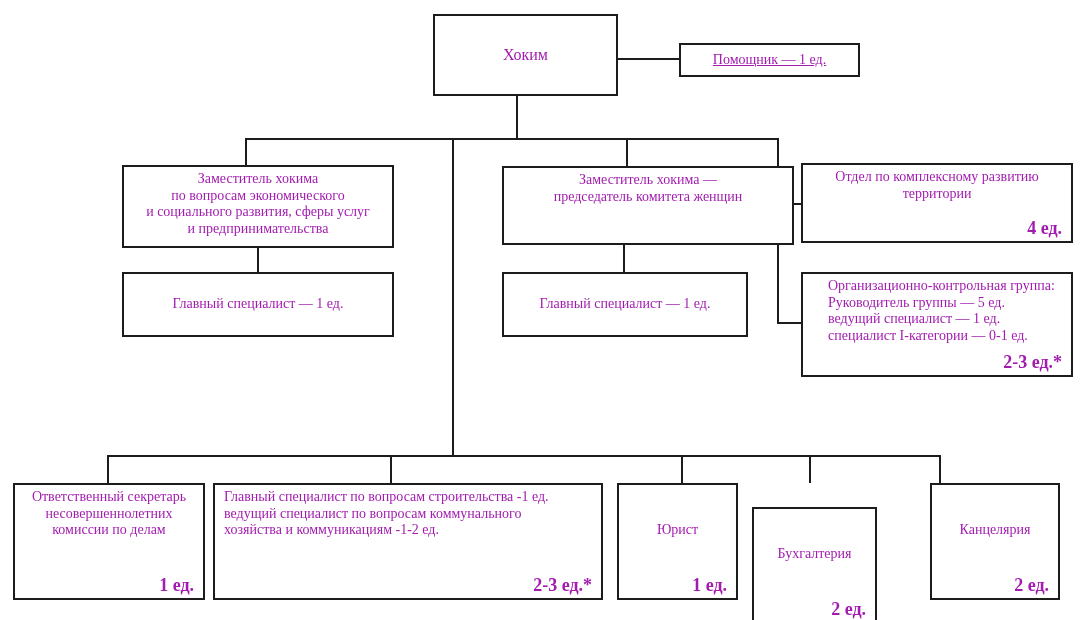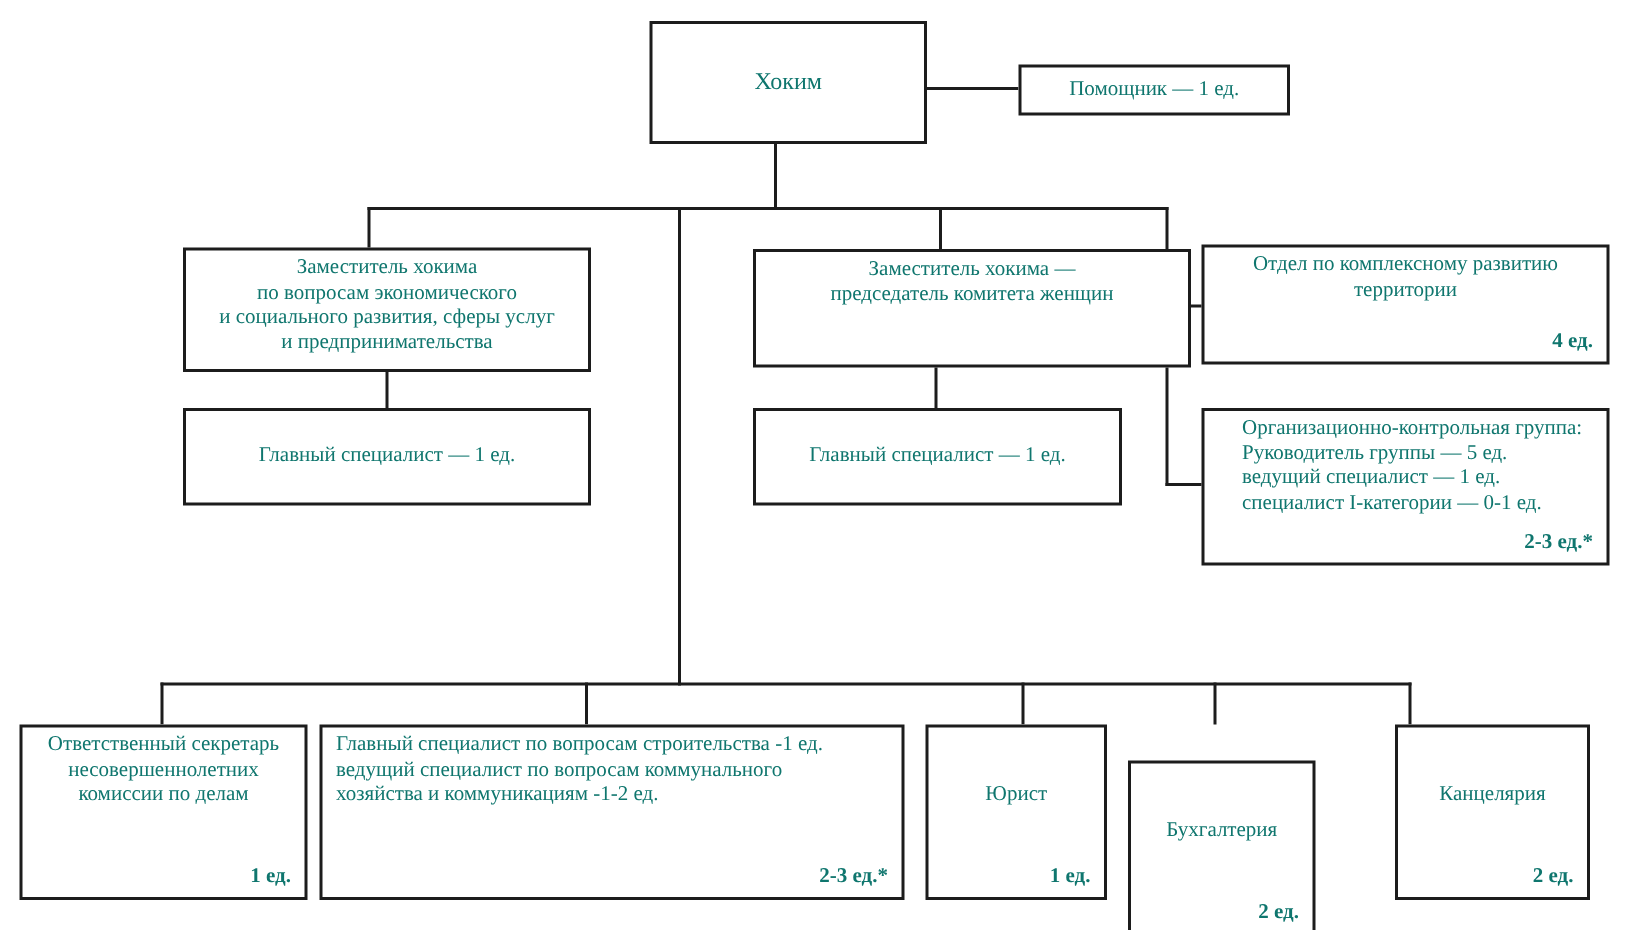--- a/index.html
+++ b/index.html
@@ -2,40 +2,40 @@
 <html><head>
 <meta charset="utf-8">
 <style>
   html, body { margin: 0; padding: 0; background: #ffffff; }
   .canvas {
     position: relative;
     width: 1086px;
     height: 620px;
     background: #ffffff;
     font-family: "Liberation Serif", "DejaVu Serif", serif;
-    color: #0f766e;
+    color: #a21caf;
     overflow: hidden;
   }
   .node {
     position: absolute;
     box-sizing: border-box;
     border: 2px solid #1c1c1c;
     background: #ffffff;
     font-size: 14px;
     line-height: 16.5px;
     text-align: center;
   }
   .node .txt { padding-top: 4px; }
   .node.vcenter { display: flex; align-items: center; justify-content: center; }
   .node .count {
     position: absolute;
     right: 9px;
     bottom: 5px;
     font-weight: bold;
-    font-size: 14px;
+    font-size: 18px;
   }
   .leftalign { text-align: left; }
   .line { position: absolute; background: #1c1c1c; }
   .khokim-label { font-size: 16px; }
 </style>
 </head>
 <body>
 
 <div class="canvas">
 
@@ -54,21 +54,21 @@
   <div class="line" style="left:107px; top:455px; width:2px; height:28px;"></div>
   <div class="line" style="left:390px; top:455px; width:2px; height:28px;"></div>
   <div class="line" style="left:681px; top:455px; width:2px; height:28px;"></div>
   <div class="line" style="left:809px; top:455px; width:2px; height:28px;"></div>
   <div class="line" style="left:939px; top:455px; width:2px; height:28px;"></div>
 
   <div class="node vcenter" style="left:433px; top:14px; width:185px; height:82px;">
     <span class="khokim-label">Хоким</span>
   </div>
 
-  <div class="node vcenter" style="left:679px; top:43px; width:181px; height:34px;">
+  <div class="node vcenter" style="left:679px; top:43px; width:181px; height:34px;text-decoration:underline;">
     <span>Помощник — 1 ед.</span>
   </div>
 
   <div class="node" style="left:122px; top:165px; width:272px; height:83px;">
     <div class="txt">
       <div>Заместитель хокима</div>
       <div>по вопросам экономического</div>
       <div>и социального развития, сферы услуг</div>
       <div>и предпринимательства</div>
     </div>

